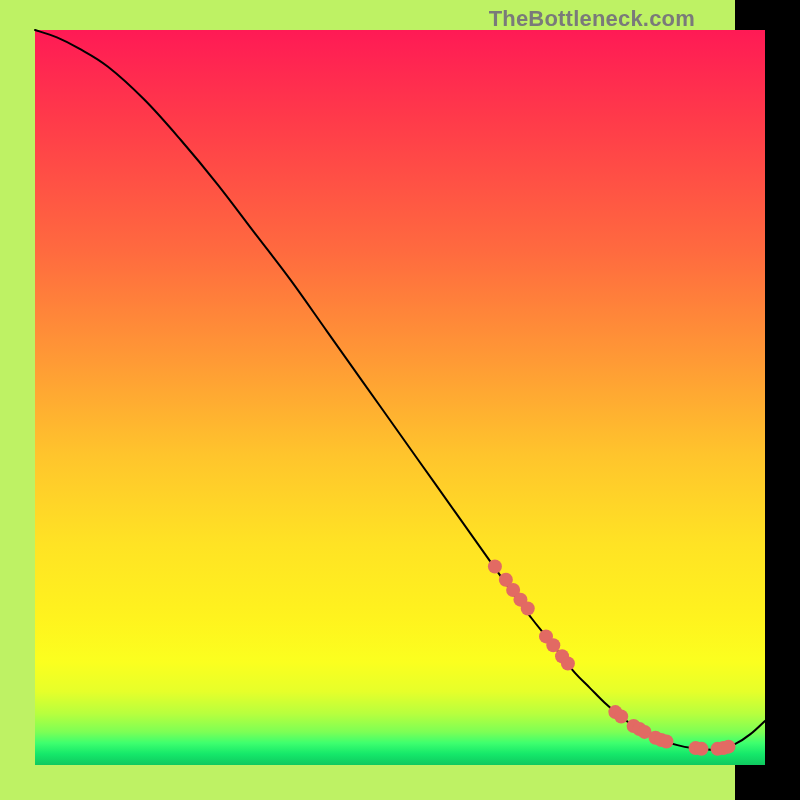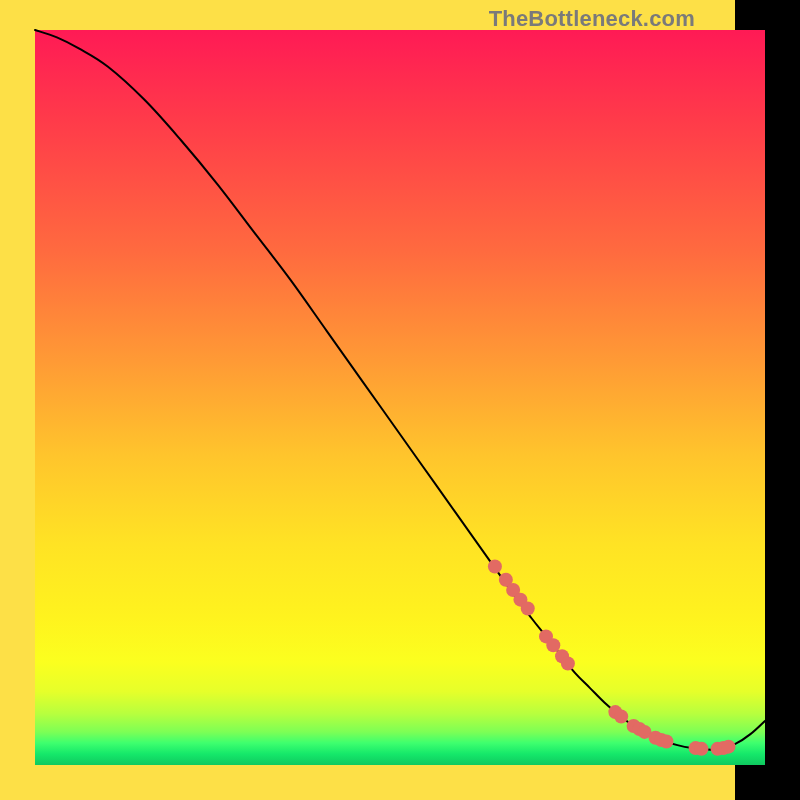--- a/index.html
+++ b/index.html
@@ -8,21 +8,21 @@
     width: 800px;
     height: 800px;
     background: #000;
     overflow: hidden;
     font-family: Arial, Helvetica, sans-serif;
   }
   .frame {
     position: relative;
     width: 735px;
     height: 800px;
-    background: #fde047;
+    background: #bef264;
   }
   .plot-area {
     position: absolute;
     left: 35px;
     top: 30px;
     width: 730px;
     height: 735px;
     
     background: linear-gradient(
       to bottom,

